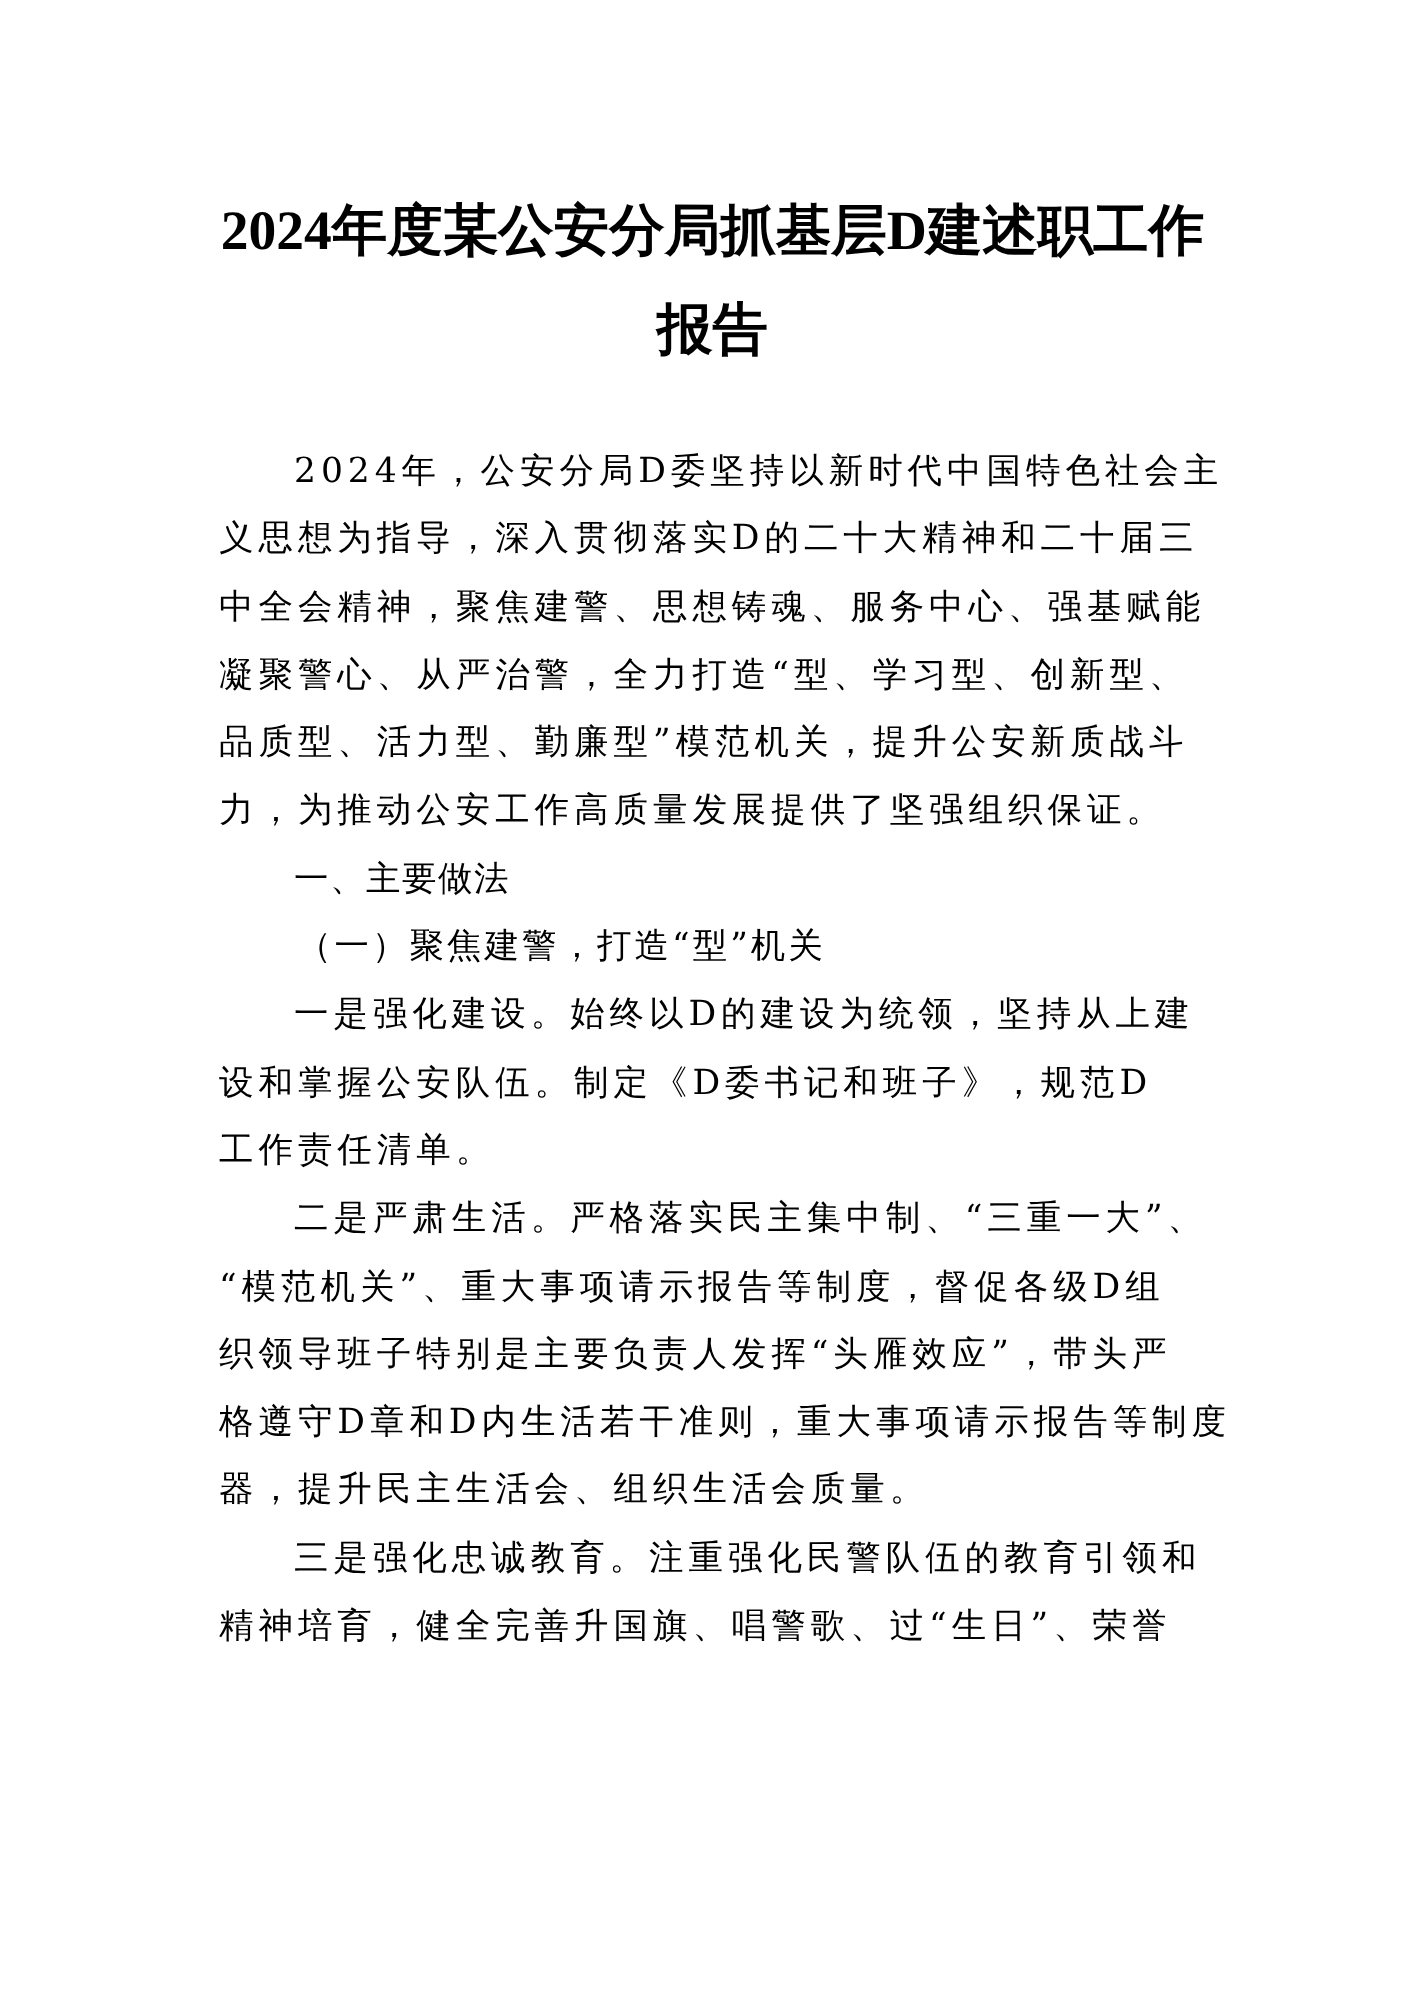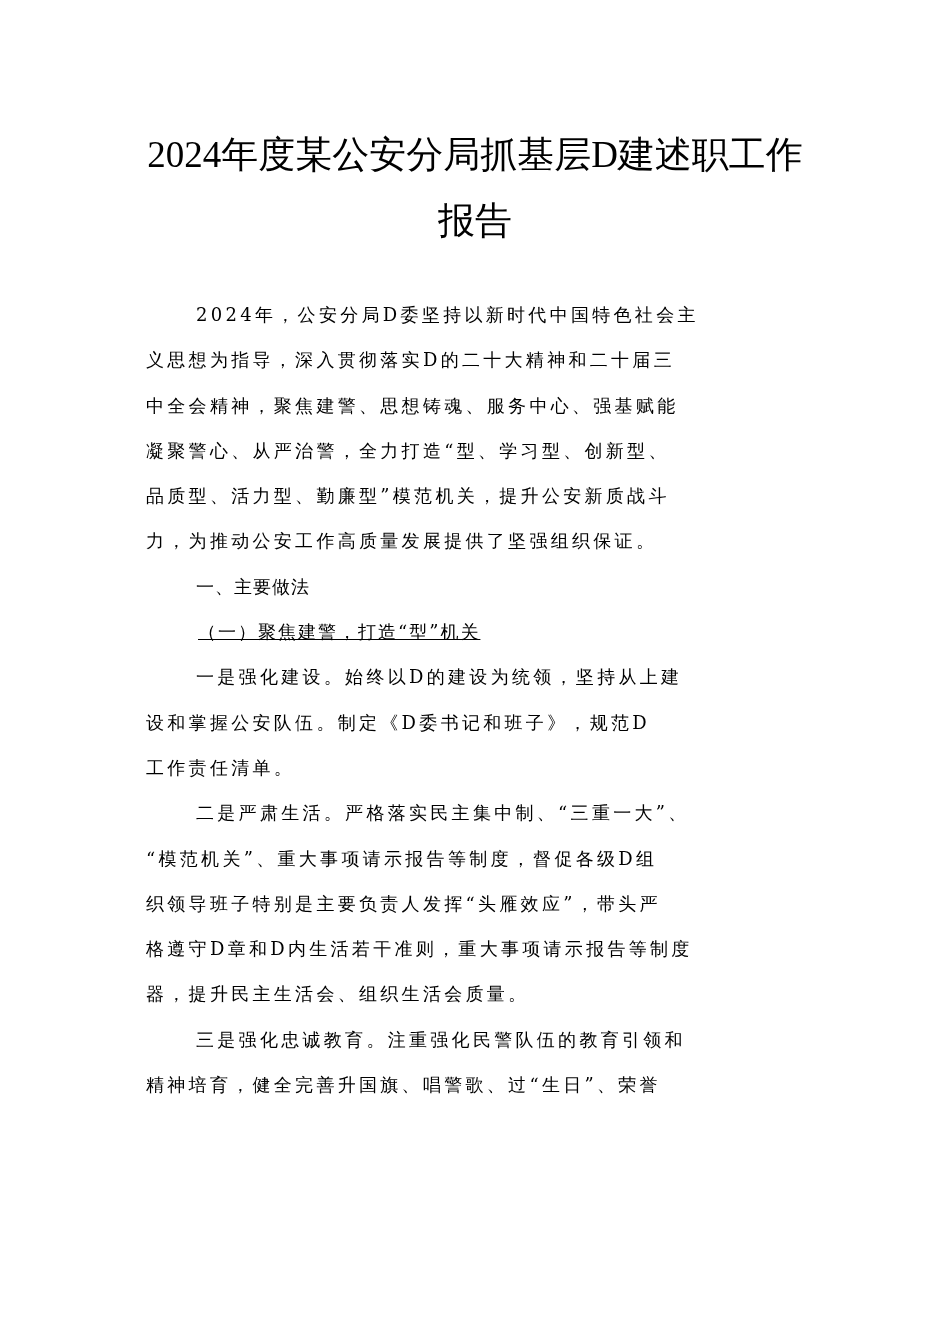--- a/index.html
+++ b/index.html
@@ -4,31 +4,31 @@
   <style>
     html, body { margin: 0; padding: 0; background: #ffffff; }
     body { width: 950px; height: 1344px; position: relative; overflow: hidden; }
     .page {
       position: absolute; left: 0; top: 0; width: 950px; height: 1344px;
       background: #ffffff; color: #000000;
       font-family: "DejaVu Serif", "Liberation Serif", serif;
     }
     .title {
       position: absolute; left: 140px; width: 670px; top: 122px;
-      text-align: center; font-weight: normal;
+      text-align: center; font-weight: bold;
       font-family: "Liberation Serif", "DejaVu Serif", serif;
       font-size: 37px; line-height: 66px; letter-spacing: 0px;
     }
     .body {
       position: absolute; left: 146px; width: 662px; top: 292px;
-      font-size: 18px; line-height: 45.3px;
+      font-size: 23px; line-height: 45.3px;
     }
     .p { margin: 0; text-align: justify; text-align-last: left; letter-spacing: 3.3px; }
     .h1 { margin: 0; padding-left: 50px; font-weight: normal; font-family: "DejaVu Sans", "Liberation Sans", sans-serif; letter-spacing: 1px; }
-    .h2 { margin: 0; padding-left: 52px; letter-spacing: 2px; text-decoration: underline; }
+    .h2 { margin: 0; padding-left: 52px; letter-spacing: 2px; }
     .line { display: block; white-space: nowrap; }
   </style>
 </head>
 <body>
 
 <div class="page">
   <div class="title">
     <span class="line">2024年度某公安分局抓基层D建述职工作</span>
     <span class="line">报告</span>
   </div>

